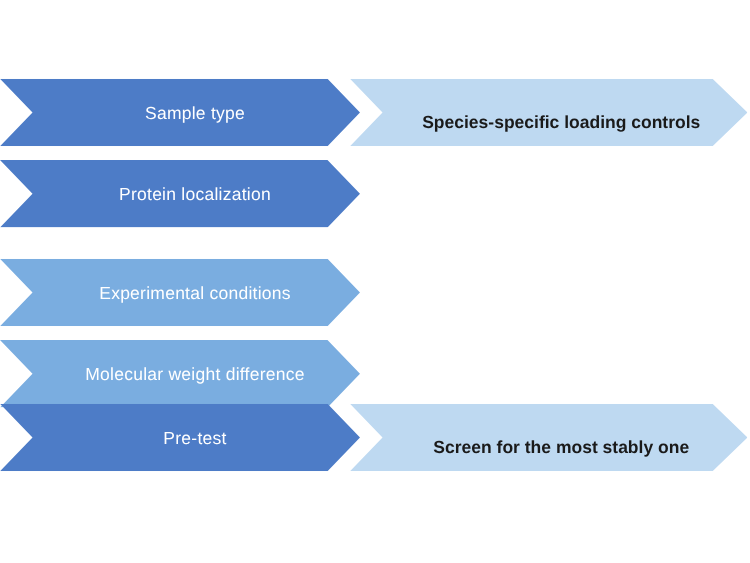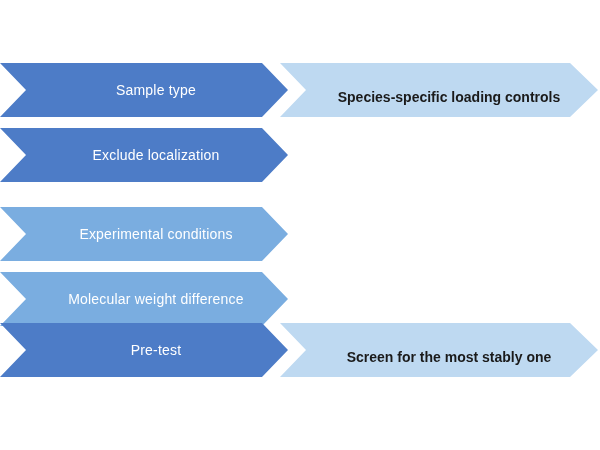--- a/index.html
+++ b/index.html
@@ -72,21 +72,21 @@
     <div class="arrow arrow-left variant-dark">
       <span class="stage-label">Sample type</span>
     </div>
     <div class="arrow arrow-right">
       <span class="description-text">Species-specific loading controls</span>
     </div>
   </div>
 
   <div class="row" style="top:128px">
     <div class="arrow arrow-left variant-dark">
-      <span class="stage-label">Exclude localization</span>
+      <span class="stage-label">Protein localization</span>
     </div>
   </div>
 
   <div class="row" style="top:193px">
     <div class="arrow arrow-left variant-medium">
       <span class="stage-label">Experimental conditions</span>
     </div>
   </div>
 
   <div class="row" style="top:258px">

